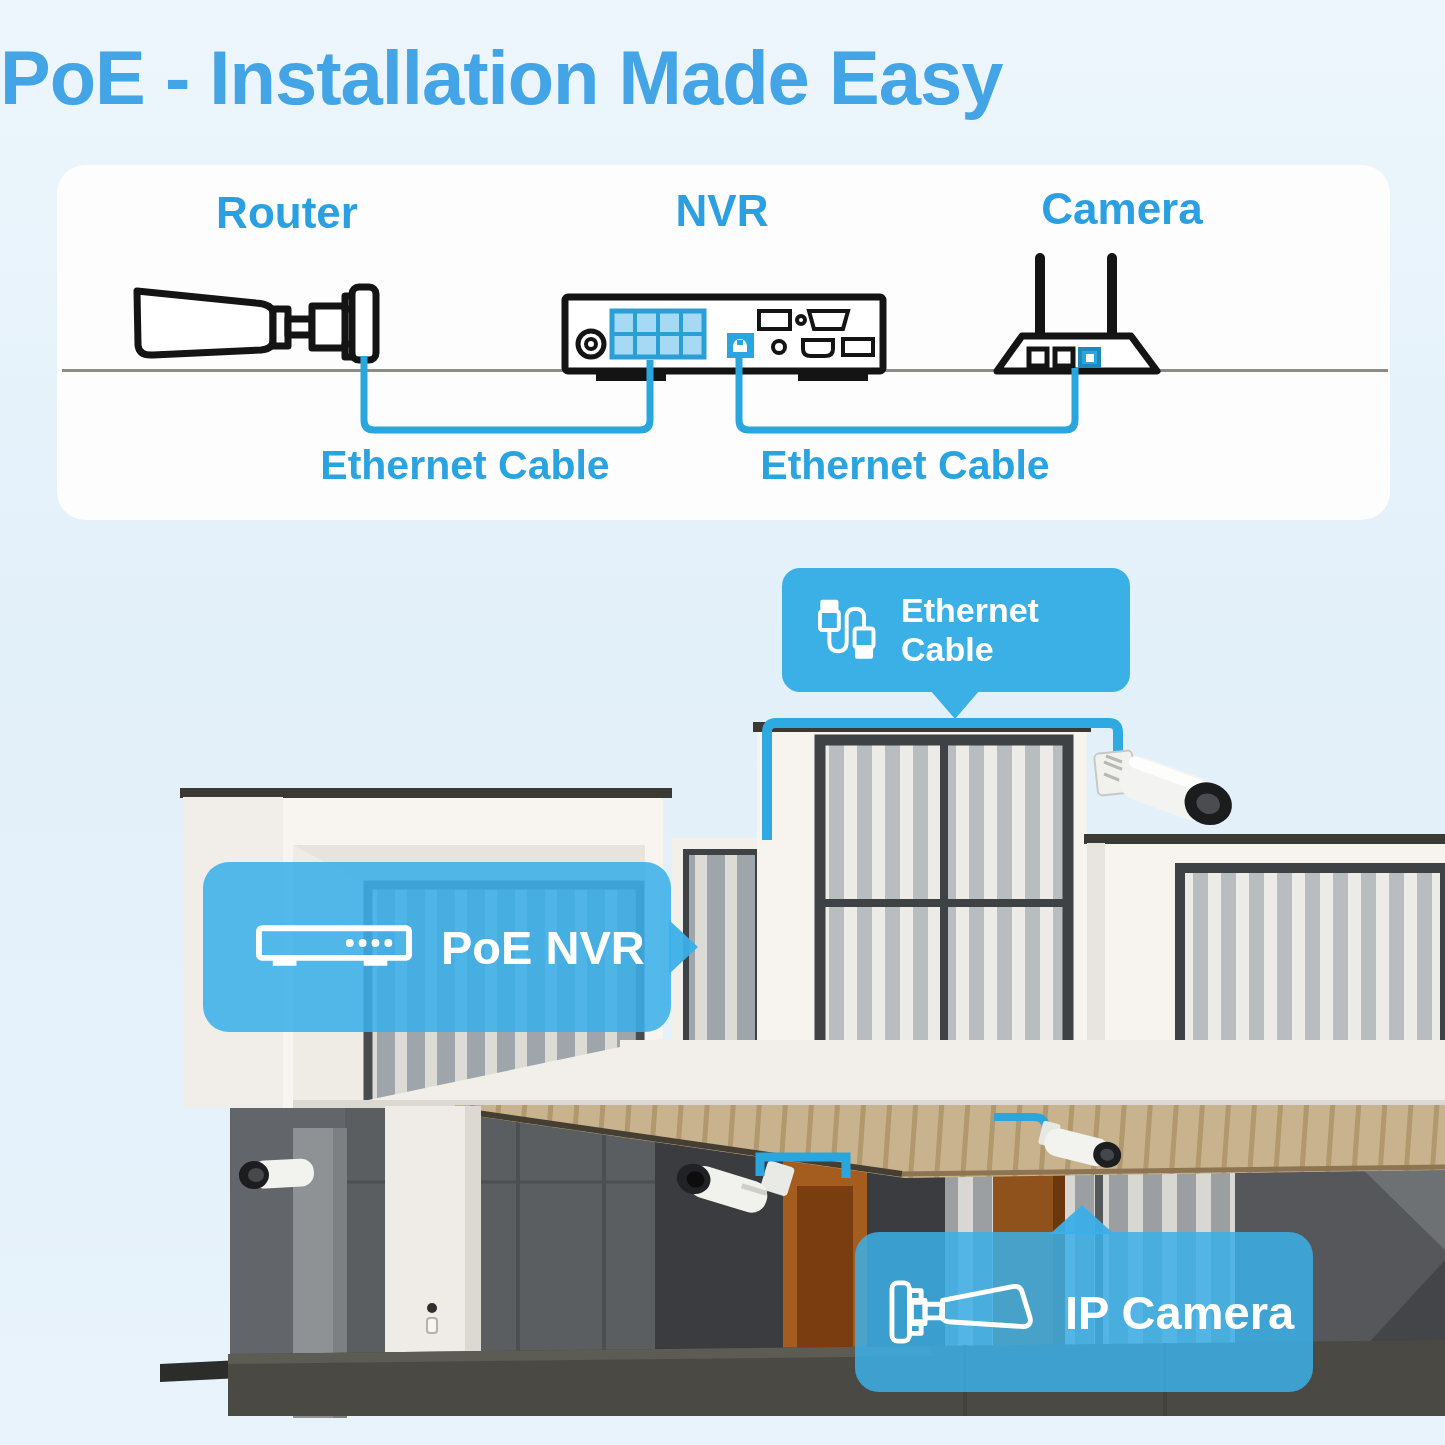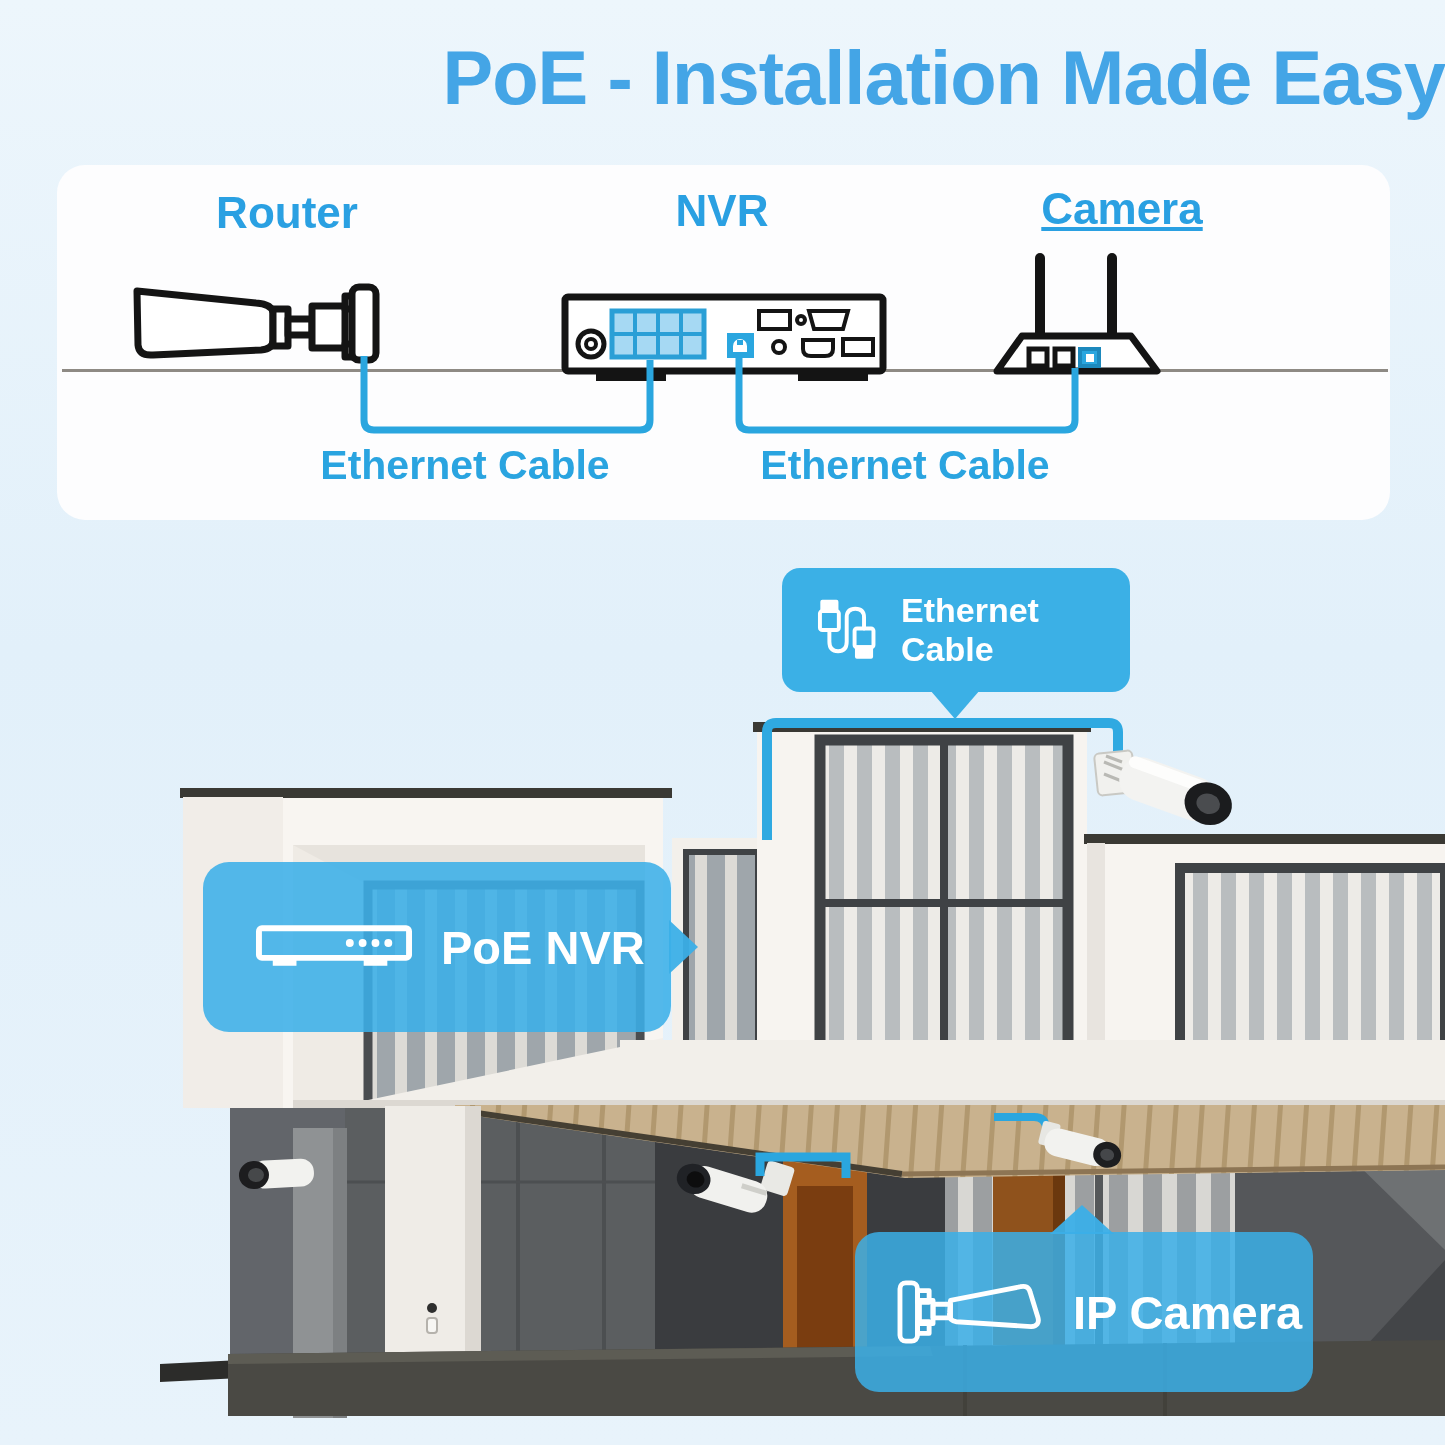--- a/index.html
+++ b/index.html
@@ -3,21 +3,21 @@
 <meta charset="utf-8">
 <style>
   html,body{margin:0;padding:0;}
   .stage{
     position:relative;width:1445px;height:1445px;overflow:hidden;
     background:linear-gradient(180deg,#edf6fc 0%,#e2f0fa 45%,#e8f3fb 100%);
     font-family:"Liberation Sans",sans-serif;
   }
   .abs{position:absolute;}
   .page-title{
-    left:0;top:34px;width:1445px;text-align:right;
+    left:0;top:34px;width:1445px;text-align:left;
     font-size:76px;font-weight:700;letter-spacing:-1px;color:#44a5e6;
   }
   .panel{
     left:57px;top:165px;width:1333px;height:355px;
     background:#fdfdfe;border-radius:28px;
   }
   .scene-svg{left:0;top:0;width:1445px;height:1445px;pointer-events:none;}
   .dev-label{font-size:44px;font-weight:700;color:#2aa0e2;text-align:center;}
   .sub-label{font-size:33px;font-weight:600;color:#2aa0e2;text-align:center;}
   .cable-label{font-size:41px;font-weight:700;color:#2aa4e0;text-align:center;}
@@ -36,21 +36,21 @@
     left:203px;top:862px;width:468px;height:170px;border-radius:26px;
     background:rgba(59,175,232,0.88);gap:28px;padding-left:52px;box-sizing:border-box;
   }
   .badge-poe::after{
     content:"";position:absolute;right:-27px;top:50%;transform:translateY(-50%);
     border-top:27px solid transparent;border-bottom:27px solid transparent;
     border-left:29px solid rgba(59,175,232,0.95);
   }
   .badge-ip{
     left:855px;top:1232px;width:458px;height:160px;border-radius:24px;
-    background:rgba(59,175,232,0.85);gap:30px;padding-left:40px;box-sizing:border-box;
+    background:rgba(59,175,232,0.85);gap:30px;padding-left:32px;box-sizing:border-box;
   }
   .badge-ip::before{
     content:"";position:absolute;left:195px;top:-27px;
     border-left:32px solid transparent;border-right:32px solid transparent;
     border-bottom:29px solid rgba(59,175,232,0.95);
   }
   .badge-text{font-size:47px;font-weight:700;}
 </style>
 </head>
 <body>
@@ -236,21 +236,21 @@
         <rect x="1038" y="1130" width="18" height="24" rx="3" fill="#e7e7e3"></rect>
         <rect x="1044" y="1134" width="66" height="28" rx="13" fill="#f2f2ef"></rect>
         <ellipse cx="1108" cy="1148" rx="14" ry="13" fill="#1d1e20"></ellipse>
         <ellipse cx="1108" cy="1148" rx="7" ry="6" fill="#45474a"></ellipse>
       </g>
     </g>
   </svg>
 
   <div class="abs dev-label" style="left:592px;top:186px;width:260px;">NVR</div>
   <div class="abs dev-label" style="left:157px;top:188px;width:260px;">Router</div>
-  <div class="abs dev-label" style="left:992px;top:184px;width:260px;text-decoration:underline;">Camera</div>
+  <div class="abs dev-label" style="left:992px;top:184px;width:260px;">Camera</div>
   <div class="abs cable-label" style="left:305px;top:442px;width:320px;">Ethernet Cable</div>
   <div class="abs cable-label" style="left:745px;top:442px;width:320px;">Ethernet Cable</div>
 
   <div class="abs page-title">PoE - Installation Made Easy</div>
 
   <div class="abs callout bubble">
     <svg width="66" height="76" viewBox="0 0 80 84">
       <g stroke="#ffffff" stroke-width="5" fill="none" stroke-linecap="round" stroke-linejoin="round">
         <rect x="8" y="6" width="18" height="12"></rect>
         <path d="M12,8 v8 M17,8 v8 M22,8 v8"></path>

